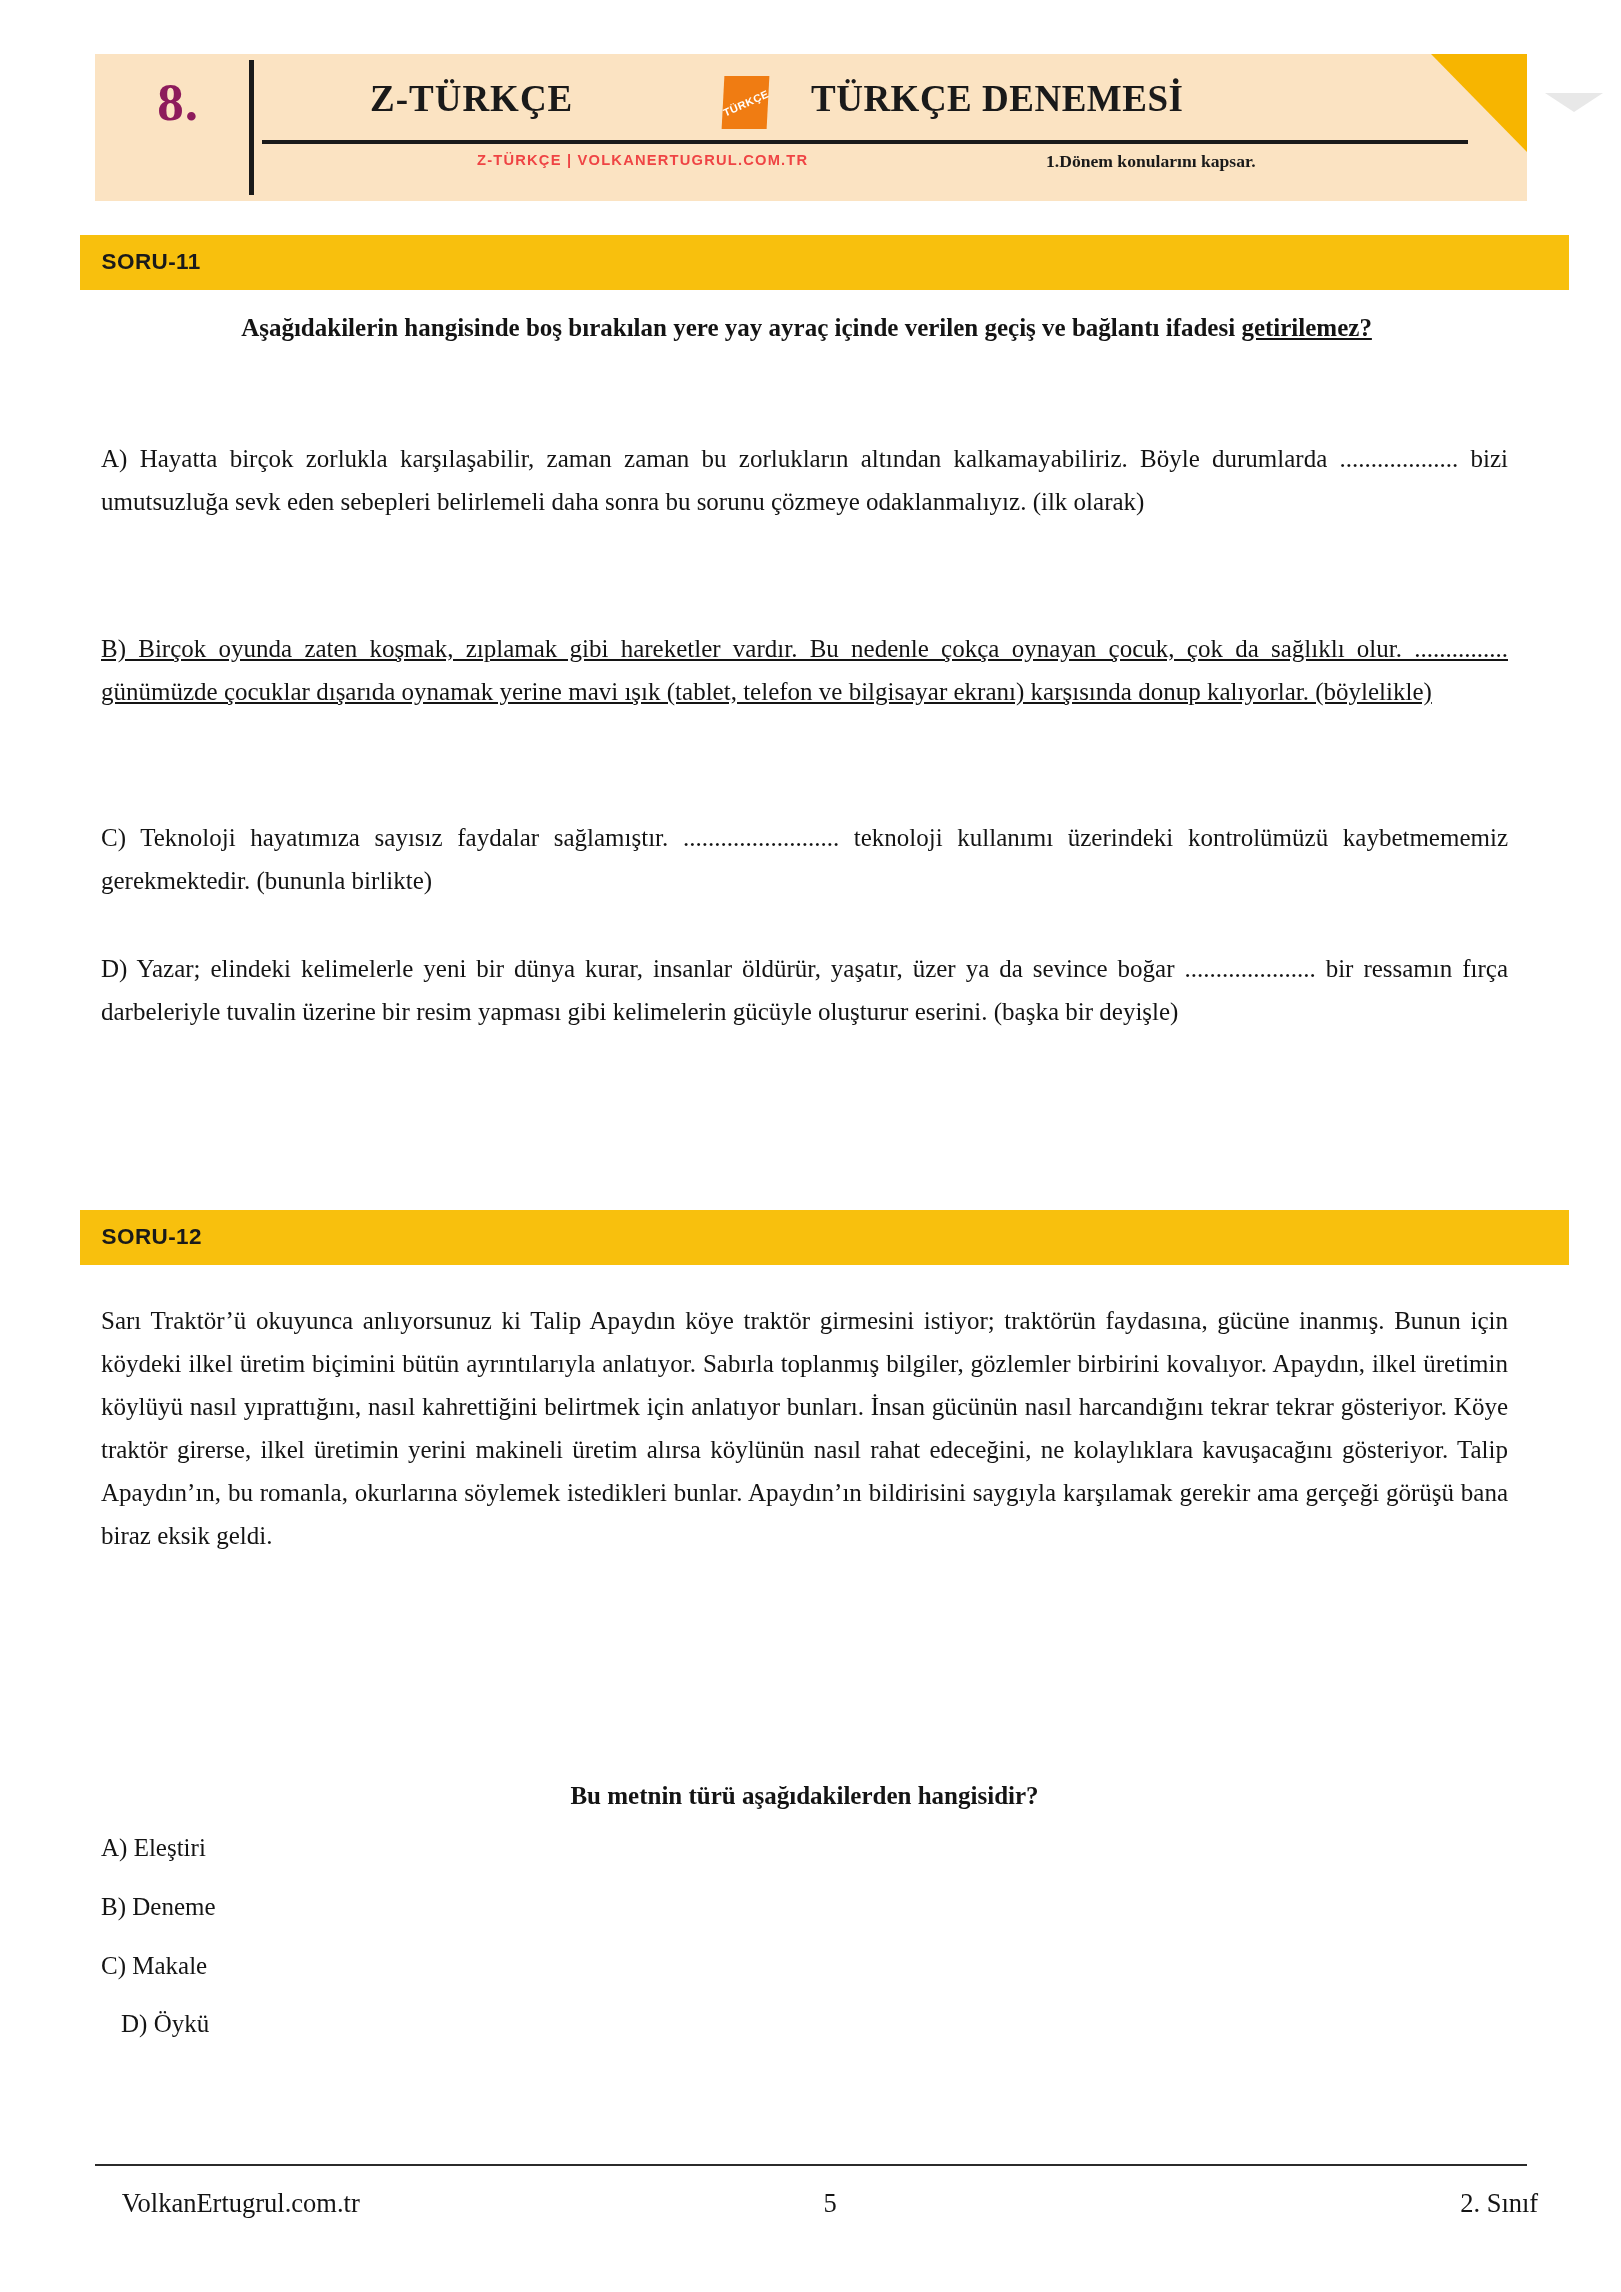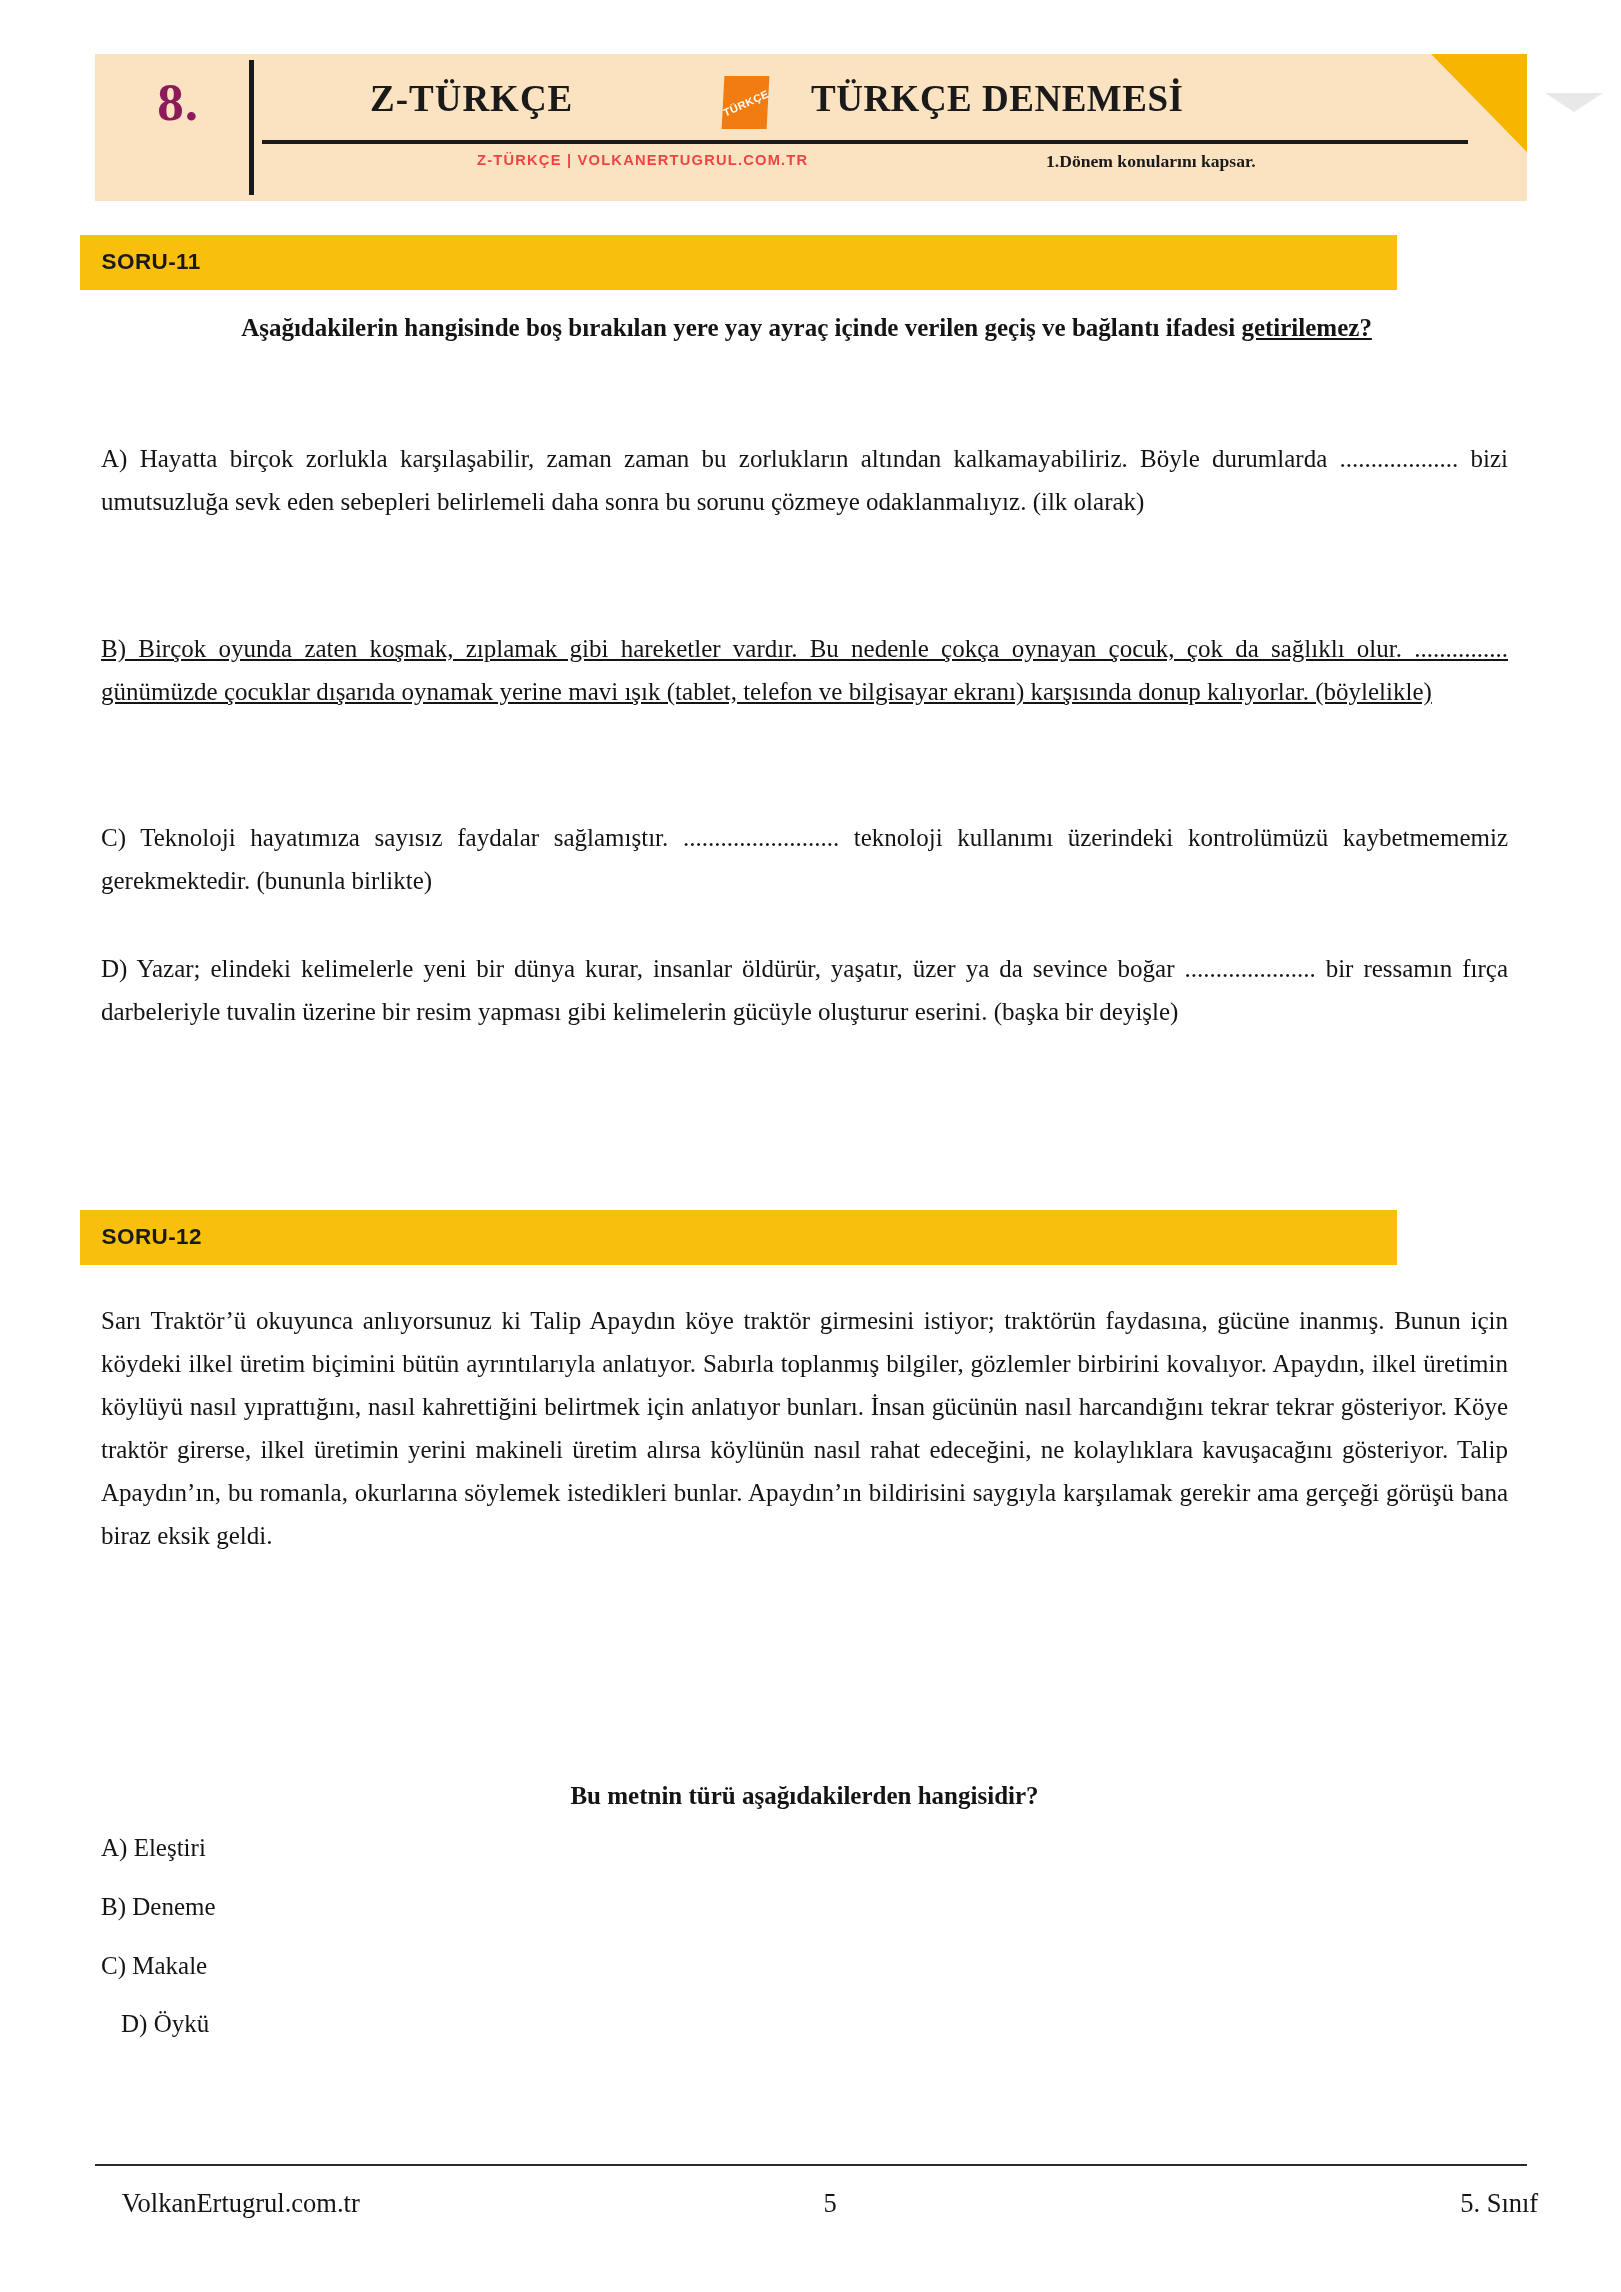--- a/index.html
+++ b/index.html
@@ -146,23 +146,24 @@
     height: 0;
     border-left: 29px solid transparent;
     border-right: 29px solid transparent;
     border-top: 19.6px solid #e8e8e8;
   }
 
   
   .q-banner {
     position: absolute;
     left: 80px;
-    width: 1317px;
+    width: 1441px;
     height: 55px;
     background: #f8c00d;
+    padding-left: 48px;
   }
   .q-banner .label {
     position: absolute;
     left: 21.6px;
     top: 13.7px;
     font-family: "Liberation Sans", sans-serif;
     font-size: 22.5px;
     font-weight: bold;
     color: #1a1a1a;
     letter-spacing: 0.4px;
@@ -264,17 +265,17 @@
 
   <div class="opt-line" style="top:1828px;">A) Eleştiri</div>
   <div class="opt-line" style="top:1887px;">B) Deneme</div>
   <div class="opt-line" style="top:1946px;">C) Makale</div>
   <div class="opt-line" style="top:2004px;margin-left:20px;">D) Öykü</div>
 
   <div class="footer-rule"></div>
   <div class="footer">
     <div class="footer-left">VolkanErtugrul.com.tr</div>
     <div class="footer-center">5</div>
-    <div class="footer-right">5. Sınıf</div>
+    <div class="footer-right">2. Sınıf</div>
   </div>
 
 </div>
 
 
 </body></html>

